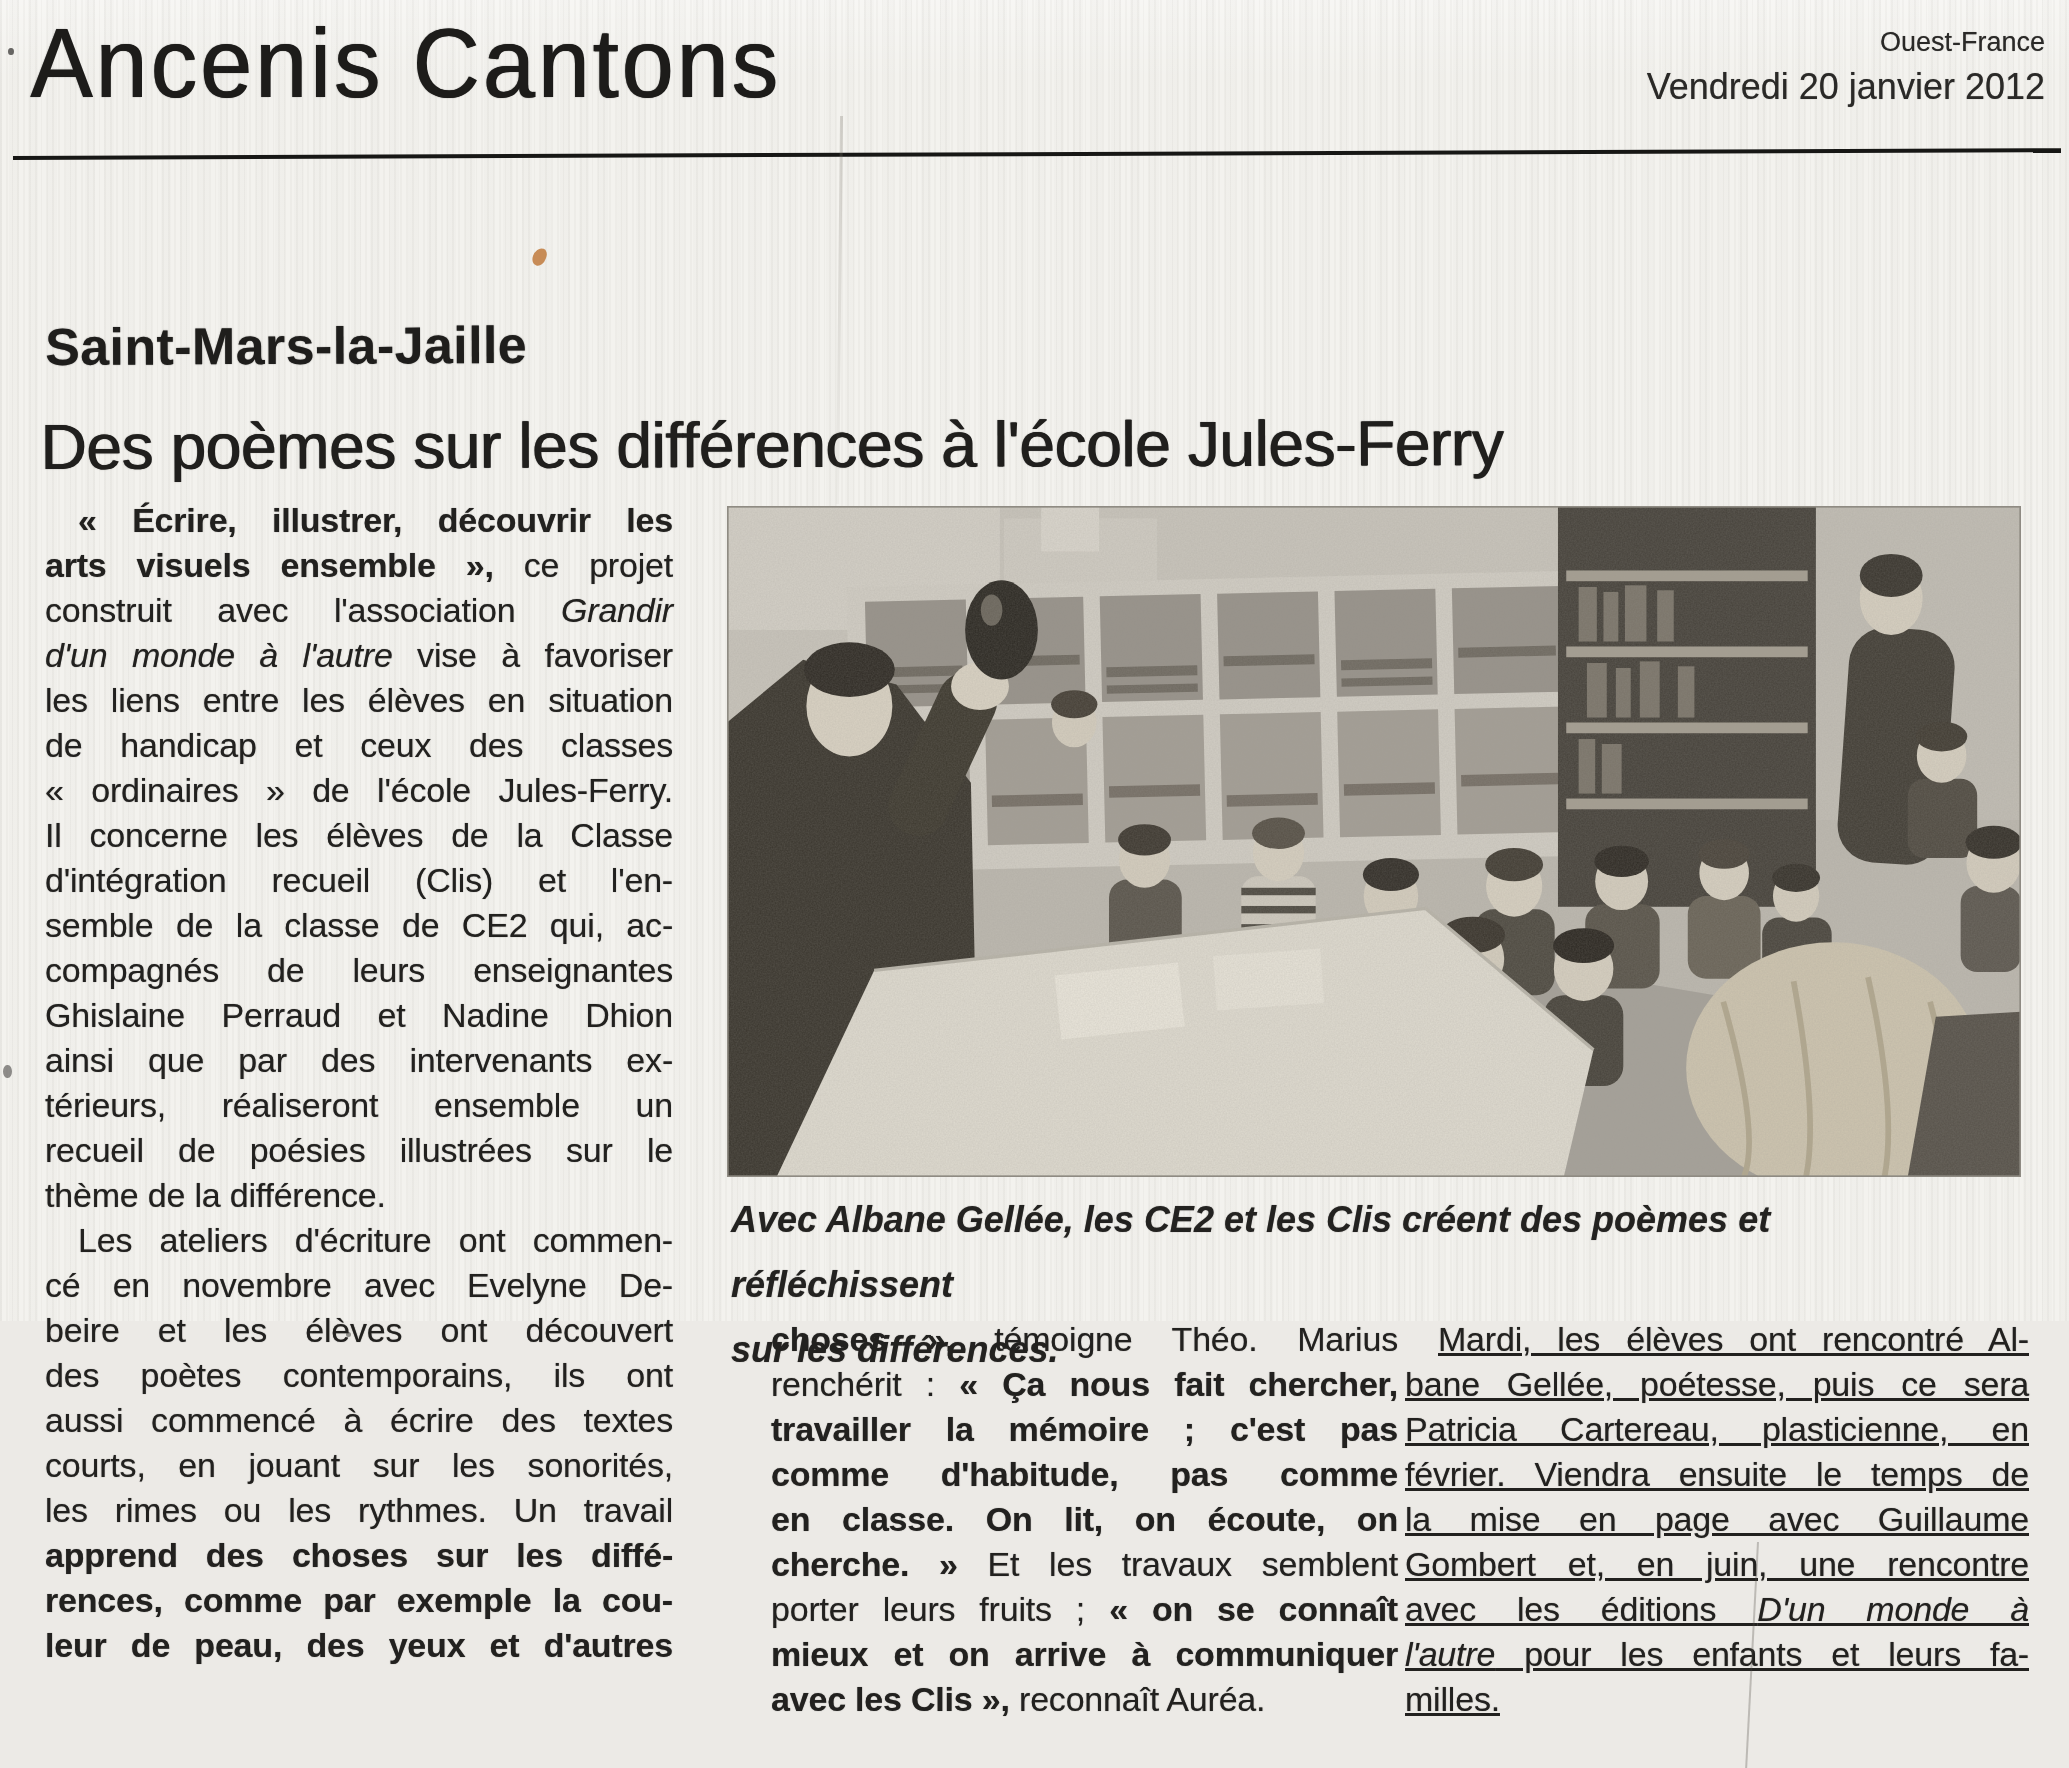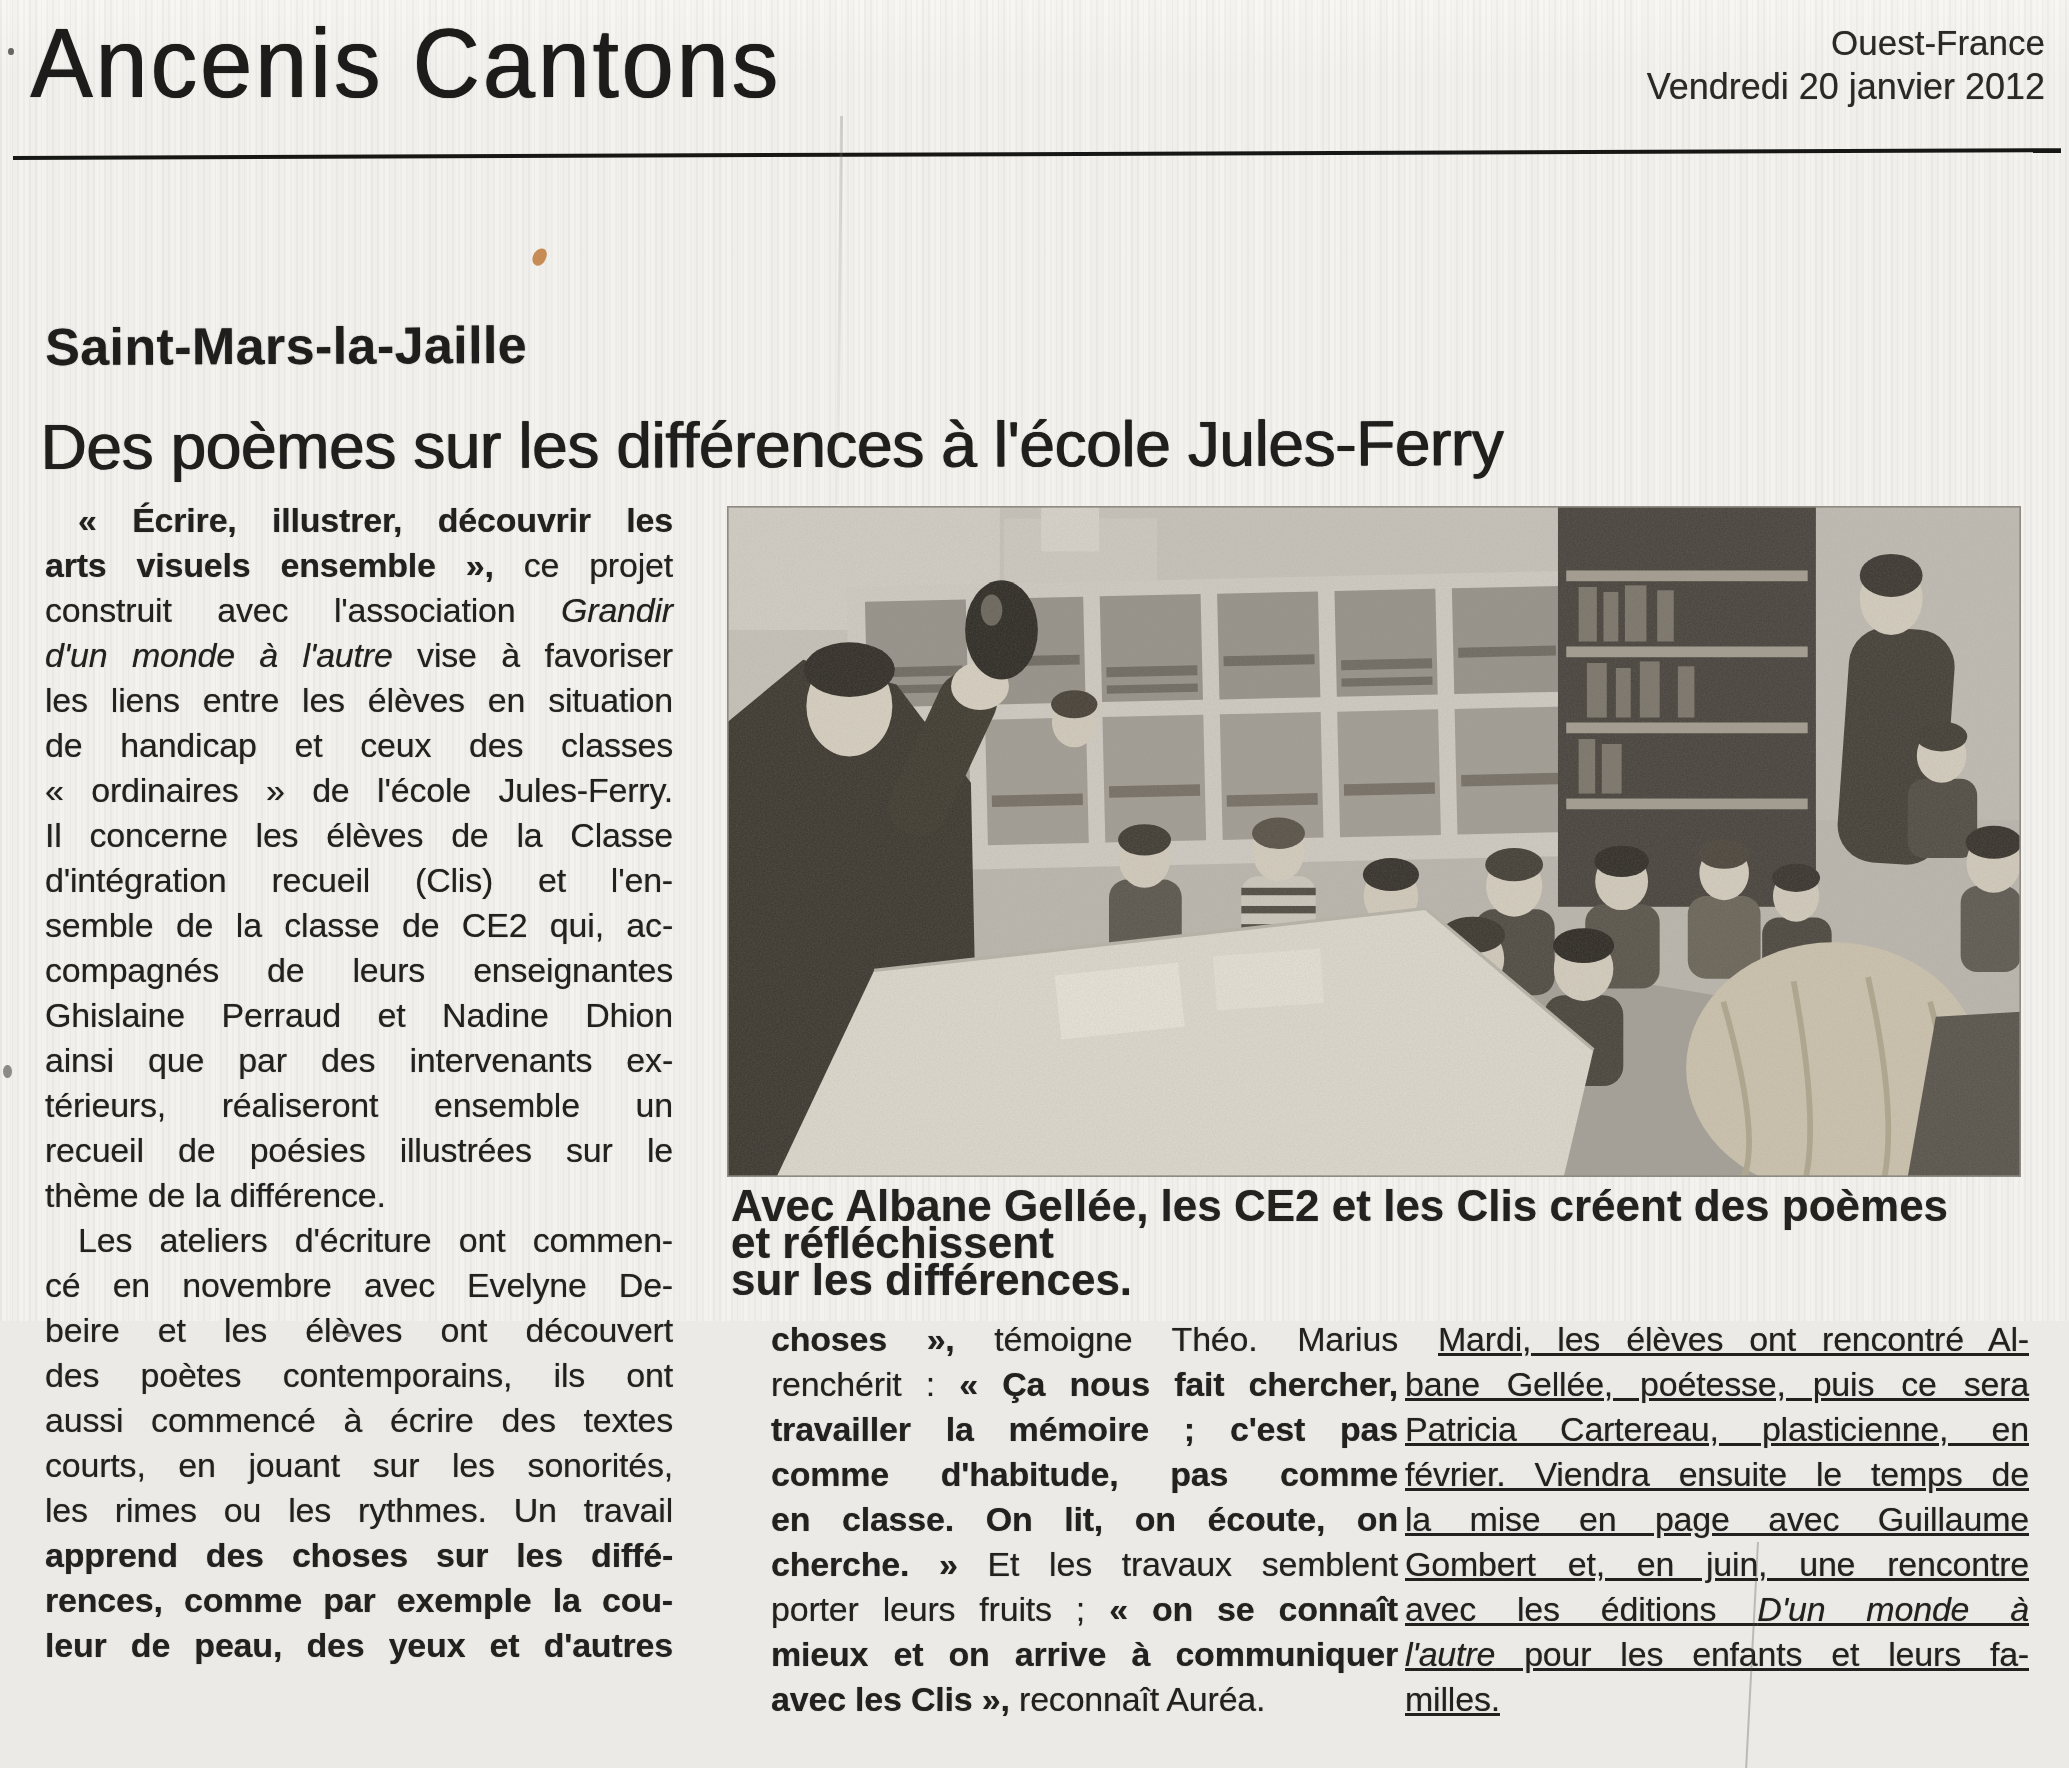--- a/index.html
+++ b/index.html
@@ -32,21 +32,21 @@
     font-size:98px;line-height:1.05;font-weight:400;
     letter-spacing:3.3px;
     transform:scaleX(.95);transform-origin:left top;
     color:#1d1c1a;text-shadow:1.2px 0 0 #1d1c1a, 0 0 1.2px rgba(29,28,26,.6);
     white-space:nowrap;
   }
   #masthead-right{
     right:25px;top:20px;text-align:right;color:#2a2927;
     text-shadow:0 0 0.8px rgba(42,41,39,.55);
   }
-  #masthead-right .paper{font-size:35px;line-height:45px;}
+  #masthead-right .paper{font-size:27px;line-height:45px;}
   #masthead-right .date{font-size:36px;line-height:43px;}
 
   #header-rule{
     left:13.2px;top:156px;width:2048px;height:4.1px;background:#171715;
     transform:rotate(-.22deg);transform-origin:left center;
   }
 
   #kicker{
     left:45px;top:317px;font-size:52px;font-weight:700;letter-spacing:0.4px;
     color:#1f1e1c;text-shadow:0 0 1.2px rgba(31,30,28,.6);
@@ -70,21 +70,21 @@
   .tline.indent{text-indent:33px;}
   .bold{font-weight:700;}
   .italic{font-style:italic;}
   .regular{font-weight:400;}
 
   #photo-frame{left:727px;top:506px;width:1294px;height:671px;background:#b7b3aa;}
   #photo-frame svg{display:block;width:100%;height:100%;}
 
   #photo-caption{
     left:731px;top:1187px;width:1256px;
-    font-size:44px;line-height:37px;font-weight:700;
+    font-size:36px;line-height:65px;font-style:italic;font-weight:700;
     color:#232220;text-shadow:0 0 1.1px rgba(35,34,32,.5);
   }
 
   .speck{position:absolute;border-radius:50%;}
   #speck-orange{left:533px;top:248px;width:13.2px;height:18px;background:#c07a3c;opacity:.85;
     border-radius:60% 40% 55% 45%;transform:rotate(18deg);}
   #speck-dark-1{left:8.3px;top:48px;width:5.8px;height:7.4px;background:#2c2b29;opacity:.7;}
   #speck-dark-2{left:3.3px;top:1065px;width:8.3px;height:13.2px;background:#3a3936;opacity:.55;}
   #speck-dark-3{left:346px;top:1332px;width:5px;height:5px;background:#34332f;opacity:.5;}
 

